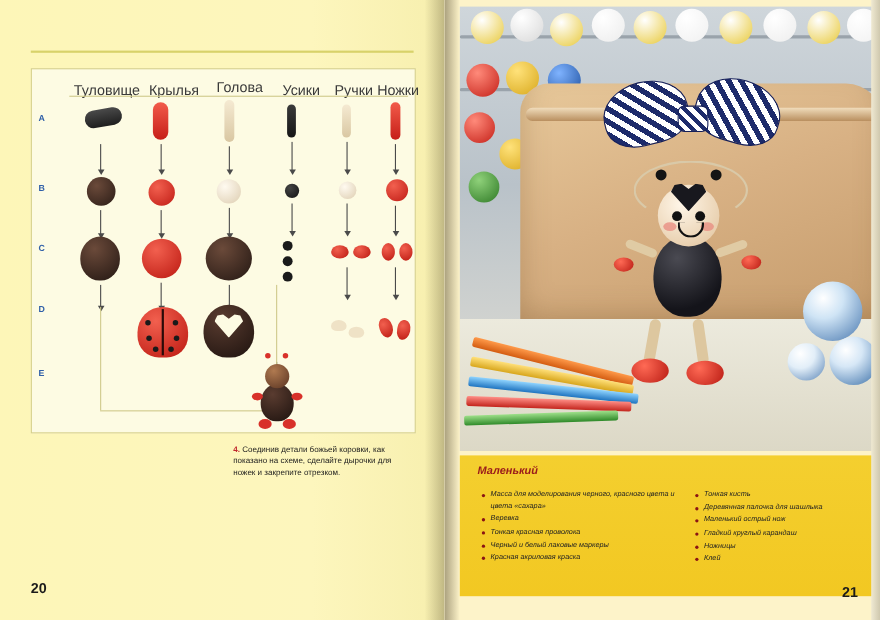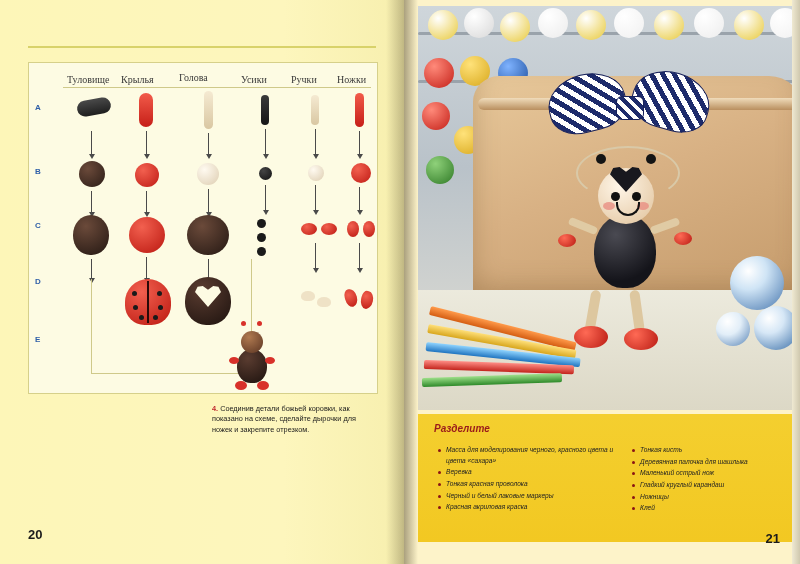--- a/index.html
+++ b/index.html
@@ -27,21 +27,21 @@
   .title-rule{
     position:absolute;left:28px;top:46px;width:348px;height:1.5px;background:#d8d26a;
   }
 
   
   .schema{
     position:absolute;left:28px;top:62px;width:348px;height:330px;
     background:#fdfbe3;border:1px solid #d6d08a;
   }
   .col-head{
-    position:absolute;font-size:10px;color:#3a3a3a;text-align:left;white-space:nowrap;font-family:Liberation Serif, serif;
+    position:absolute;font-size:13px;color:#3a3a3a;text-align:right;white-space:nowrap;
   }
   .row-label{
     position:absolute;left:6px;font-size:8px;color:#2f5fa8;font-weight:bold;
   }
   .hline{position:absolute;background:#cfc98a;}
   .arrow{position:absolute;width:1px;background:#4a4a4a;}
   .arrow:after{
     content:"";position:absolute;left:-2.5px;bottom:-4px;
     border-left:3px solid transparent;border-right:3px solid transparent;
     border-top:5px solid #4a4a4a;
@@ -304,21 +304,21 @@
       <div style="position:absolute;left:232px;top:216px;width:30px;height:8px;border-radius:5px;background:#e0cba4;transform:rotate(-20deg);"></div>
       <div style="position:absolute;left:140px;top:228px;width:18px;height:13px;border-radius:50%;background:radial-gradient(circle at 35% 30%,#ff6a55,#b81a12);"></div>
       <div style="position:absolute;left:256px;top:226px;width:18px;height:13px;border-radius:50%;background:radial-gradient(circle at 35% 30%,#ff6a55,#b81a12);"></div>
       <div style="position:absolute;left:170px;top:284px;width:10px;height:42px;border-radius:5px;background:#ddc79f;transform:rotate(10deg);"></div>
       <div style="position:absolute;left:214px;top:284px;width:10px;height:42px;border-radius:5px;background:#ddc79f;transform:rotate(-8deg);"></div>
       <div style="position:absolute;left:156px;top:320px;width:34px;height:22px;border-radius:50%;background:radial-gradient(circle at 35% 30%,#ff6a55,#b81a12);"></div>
       <div style="position:absolute;left:206px;top:322px;width:34px;height:22px;border-radius:50%;background:radial-gradient(circle at 35% 30%,#ff6a55,#b81a12);"></div>
     </div>
 
     <div class="materials">
-      <div class="mat-title">Разделите</div>
+      <div class="mat-title">Маленький</div>
 
       <div class="mat-col c1">
         <div class="mat-li it">Масса для моделирования черного, красного цвета и цвета «сахара»</div>
         <div class="mat-li it">Веревка</div>
         <div class="mat-li it">Тонкая красная проволока</div>
         <div class="mat-li it">Черный и белый лаковые маркеры</div>
         <div class="mat-li it">Красная акриловая краска</div>
       </div>
 
       <div class="mat-col c2">

